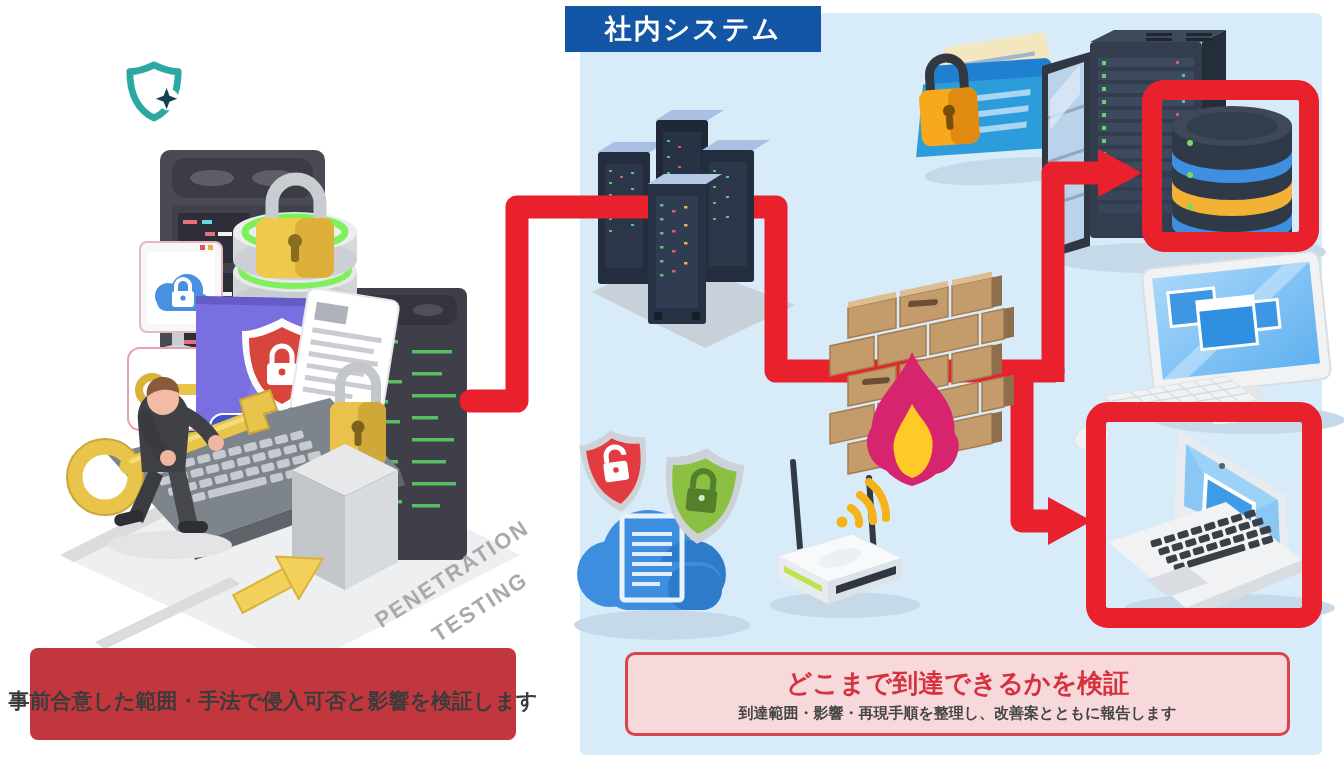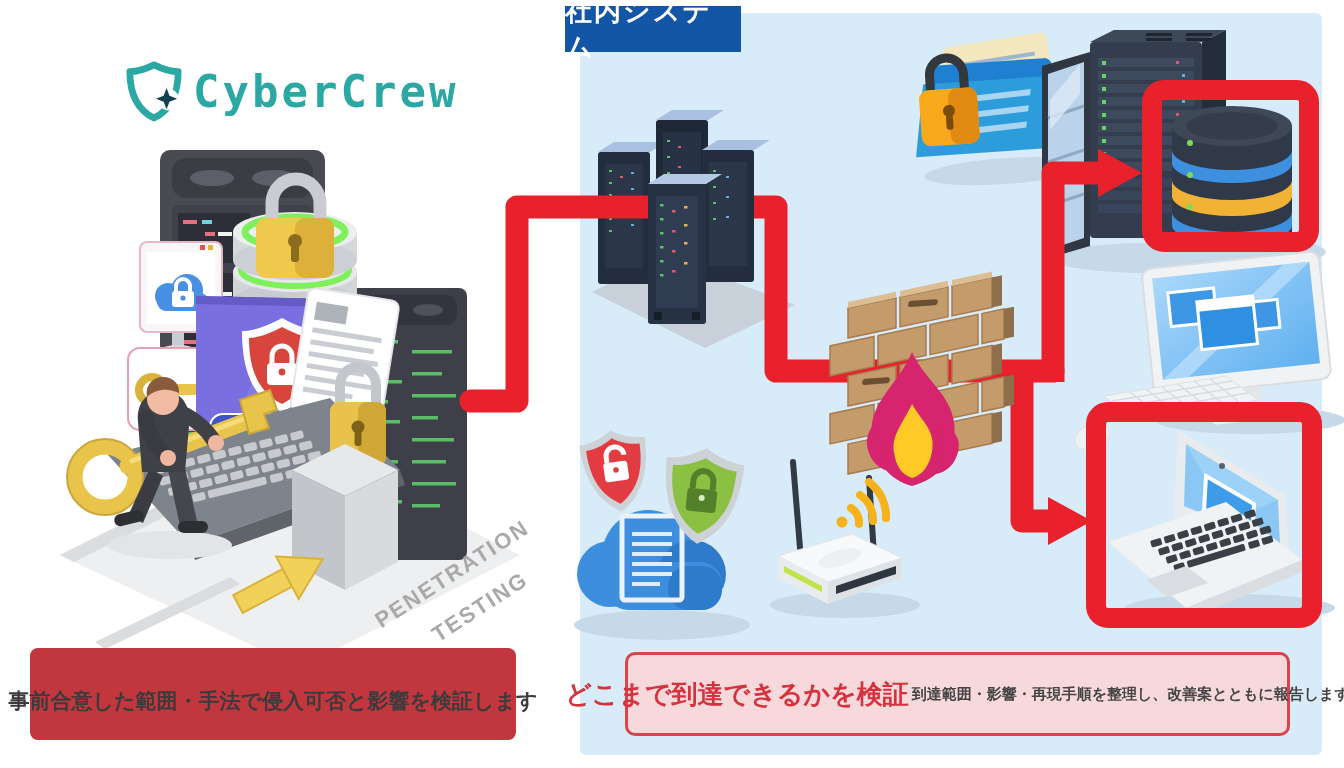--- a/index.html
+++ b/index.html
@@ -10,21 +10,21 @@
   }
   .abs{position:absolute;}
   
   #panel{
     left:580px;top:13px;width:742px;height:742px;
     background:#D8EBF8;border-radius:6px;
   }
   #scene{left:0;top:0;width:1344px;height:768px;pointer-events:none;}
   
   #badge{
-    left:565px;top:6px;width:176px;height:46px;
+    left:565px;top:6px;width:256px;height:46px;
     background:#1356A5;color:#ffffff;
     display:flex;align-items:center;justify-content:center;
     font-size:27px;font-weight:800;letter-spacing:2px;
   }
   
   #logo{left:125px;top:60px;display:flex;align-items:center;gap:10px;}
   #logo .brand{
     color:#2BA8A3;font-family:"DejaVu Sans Mono","Liberation Mono",monospace;
     font-size:44px;font-weight:800;letter-spacing:3px;
   }
@@ -35,21 +35,21 @@
     display:flex;align-items:center;justify-content:center;
     padding-top:14px;box-sizing:border-box;
   }
   #left-caption .txt{
     color:#3B3B3B;font-size:21px;font-weight:800;letter-spacing:0px;white-space:nowrap;
   }
   
   #right-caption{
     left:625px;top:652px;width:665px;height:84px;
     background:#F7D9DB;border:3px solid #D9444C;border-radius:10px;
-    display:flex;flex-direction:row;align-items:center;justify-content:center;
+    display:flex;flex-direction:column;align-items:center;justify-content:center;
     box-sizing:border-box;gap:3px;
   }
   #right-caption .title{color:#D6323E;font-size:26px;font-weight:800;white-space:nowrap;}
   #right-caption .sub{color:#444444;font-size:15px;font-weight:600;white-space:nowrap;}
 </style>
 </head>
 <body>
 
 <div id="panel" class="abs"></div>
 
@@ -711,21 +711,20 @@
 <div id="badge" class="abs">
   <span>社内システム</span>
 </div>
 
 <div id="logo" class="abs">
   <svg width="58" height="62" viewBox="0 0 60 64">
     <path d="M 30 5 C 40 10 50 12 55 12 C 55 35 48 51 30 60 C 12 51 5 35 5 12 C 10 12 20 10 30 5 Z" fill="none" stroke="#2BA8A3" stroke-width="7" stroke-linejoin="round"></path>
     <circle cx="45" cy="41" r="11" fill="#FFFFFF"></circle>
     <path d="M 43 29 L 46 37 L 54 40 L 46 43 L 43 51 L 40 43 L 32 40 L 40 37 Z" fill="#14404F"></path>
   </svg>
-  <span class="brand">CyberCrew</span>
 </div>
 
 <div id="left-caption" class="abs">
   <span class="txt">事前合意した範囲・手法で侵入可否と影響を検証します</span>
 </div>
 
 <div id="right-caption" class="abs">
   <div class="title">どこまで到達できるかを検証</div>
   <div class="sub">到達範囲・影響・再現手順を整理し、改善案とともに報告します</div>
 </div>

